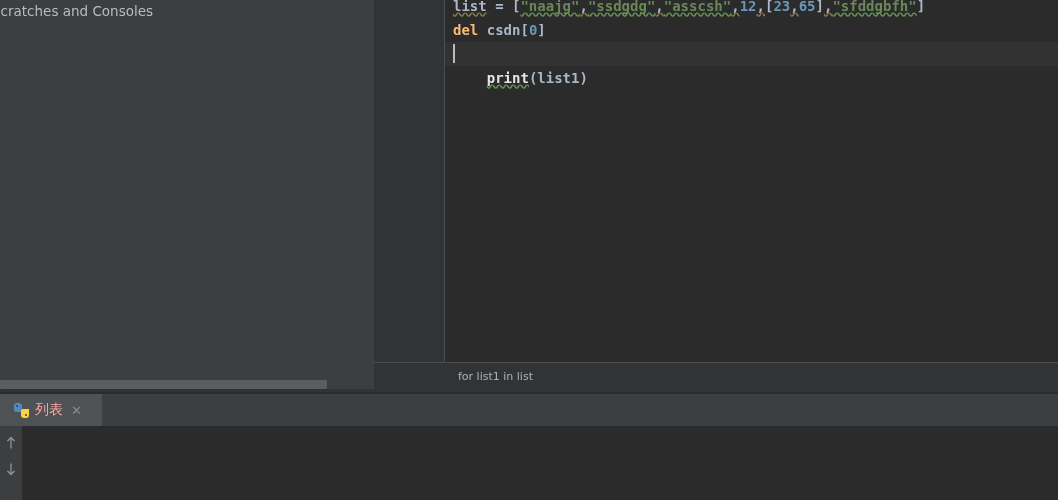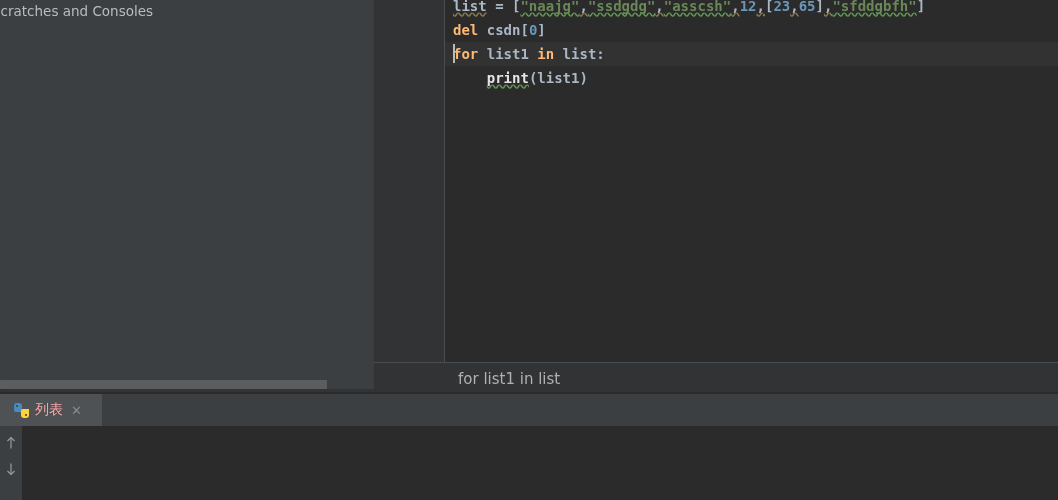--- a/index.html
+++ b/index.html
@@ -135,21 +135,21 @@
     position: absolute;
     left: 374px; top: 362px;
     width: 684px; height: 31px;
     background: #313335;
     border-top: 1px solid #4b4e50;
     box-sizing: border-box;
   }
   .breadcrumb-text {
     position: absolute;
     left: 84px; top: 7px;
-    font-size: 15px;
+    font-size: 11px;
     color: #b0b0b0;
     white-space: nowrap;
   }
   .breadcrumb-bar-bottom {
     position: absolute;
     left: 374px; top: 392px;
     width: 684px; height: 2px;
     background: #2b2b2b;
   }
 
@@ -271,21 +271,20 @@
     <div class="linenum" style="top:-6px;">14</div>
     <div class="linenum" style="top:18px;">15</div>
     <div class="linenum current" style="top:42px;">16</div>
     <div class="linenum" style="top:66px;">17</div>
 
     <div class="code-area">
       <div class="cur-line-band"></div>
 
       <div class="code-line" id="code-line-14" style="top:-6px;"><span class="sq-brown">list</span><span class="plain"> = [</span><span class="str sq-green">"naajg"</span><span class="sq-brown">,</span><span class="str sq-green">"ssdgdg"</span><span class="sq-brown">,</span><span class="str sq-green">"asscsh"</span><span class="sq-brown">,</span><span class="num">12</span><span class="sq-brown">,</span><span class="plain">[</span><span class="num">23</span><span class="sq-brown">,</span><span class="num">65</span><span class="plain">]</span><span class="sq-brown">,</span><span class="str sq-green">"sfddgbfh"</span><span class="plain">]</span></div>
       <div class="code-line" id="code-line-15" style="top:18px;"><span class="kw">del</span><span class="plain"> csdn[</span><span class="num">0</span><span class="plain">]</span></div>
-      <div class="code-line" id="code-line-16" style="top:42px;"><span class="kw">for</span><span class="plain"> list1 </span><span class="kw">in</span><span class="plain"> list:</span></div>
       <div class="code-line" id="code-line-17" style="top:66px;"><span class="plain">    </span><span class="fn-u">print</span><span class="plain">(list1)</span></div>
 
       <div class="caret"></div>
     </div>
   </div>
 
   <div class="breadcrumb-bar">
     <div class="breadcrumb-text">for list1 in list</div>
   </div>
   <div class="breadcrumb-bar-bottom"></div>

